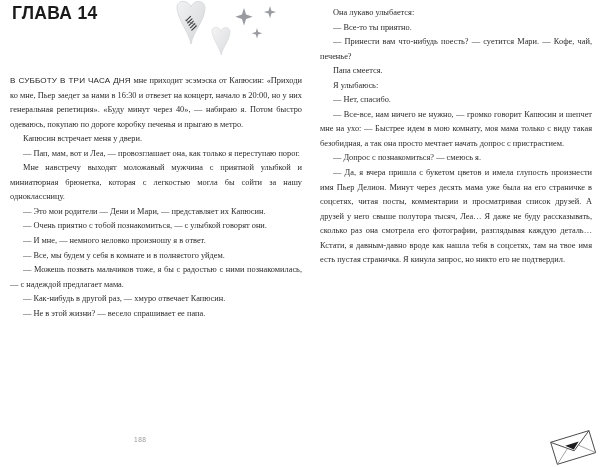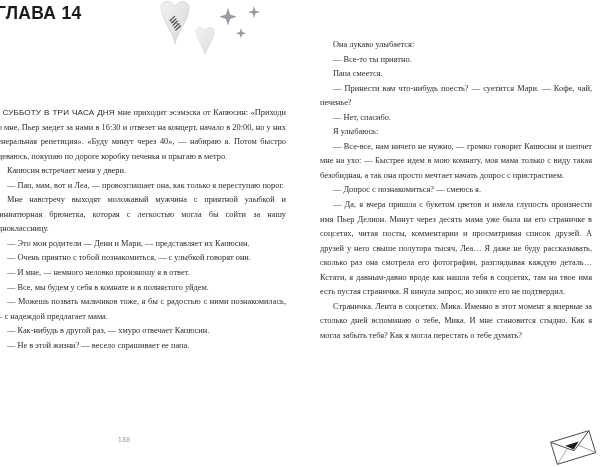--- a/index.html
+++ b/index.html
@@ -24,21 +24,21 @@
   }
 
   .page {
     position: absolute;
     top: 0;
     height: 467px;
     box-sizing: border-box;
   }
 
   .page-left {
-    left: 0;
+    left: 16px;
     width: 300px;
     padding: 0 12px 0 0;
   }
 
   .page-right {
     left: 320px;
     width: 280px;
     padding: 0;
   }
 
@@ -75,21 +75,20 @@
   }
 
   
   .col {
     position: absolute;
     top: 0;
     font-size: 8.35px;
     line-height: 14.55px;
     text-align: justify;
     text-justify: inter-word;
-    margin-top: 32px;
   }
 
   .col-left {
     left: -6px;
     top: 74px;
     width: 292px;
   }
 
   .col-right {
     left: 0px;
@@ -183,28 +182,27 @@
     </div>
 
     <div class="folio folio-left">188</div>
   </div>
 
   <div class="page page-right">
 
     <div class="col col-right">
       <p>Она лукаво улыбается:</p>
       <p>— Все-то ты приятно.</p>
+      <p>— Принести вам что-нибудь поесть? — суетится Мари. — Кофе, чай, печенье?</p>
       <p>Папа смеется.</p>
-      <p>— Принести вам что-нибудь поесть? — суетится Мари. — Кофе, чай, печенье?</p>
+      <p>Я улыбаюсь:</p>
       <p>— Нет, спасибо.</p>
-      <p>Я улыбаюсь:</p>
       <p>— Все-все, нам ничего не нужно, — громко говорит Капюсин и шепчет мне на ухо: — Быстрее идем в мою комнату, моя мама только с виду такая безобидная, а так она просто мечтает начать допрос с пристрастием.</p>
       <p>— Допрос с познакомиться? — смеюсь я.</p>
       <p>— Да, я вчера пришла с букетом цветов и имела глупость произнести имя Пьер Делион. Минут через десять мама уже была на его страничке в соцсетях, читая посты, комментарии и просматривая список друзей. А друзей у него свыше полутора тысяч, Леа… Я даже не буду рассказывать, сколько раз она смотрела его фотографии, разглядывая каждую деталь… Кстати, я давным-давно вроде как нашла тебя в соцсетях, там на твое имя есть пустая страничка. Я кинула запрос, но никто его не подтвердил.</p>
-      <p>Страничка. Лента в соцсетях. Мика. Именно в этот момент я впервые за столько дней вспоминаю о тебе, Мика. И мне становится стыдно. Как я могла забыть тебя? Как я могла перестать о тебе думать?</p>
     </div>
 
   </div>
 
   <div class="deco-envelope">
     <svg width="50" height="38" viewBox="0 0 50 38" xmlns="http://www.w3.org/2000/svg">
       <g transform="rotate(-17 25 19)">
         <rect x="5" y="8" width="40" height="23" fill="#ffffff" stroke="#4a4a4c" stroke-width="0.9"></rect>
         <path d="M5 8 L25 23 L45 8" fill="none" stroke="#4a4a4c" stroke-width="0.9"></path>
         <path d="M18 15.5 L32 15.5 L25 21.5 Z" fill="#1c1c1e"></path>

